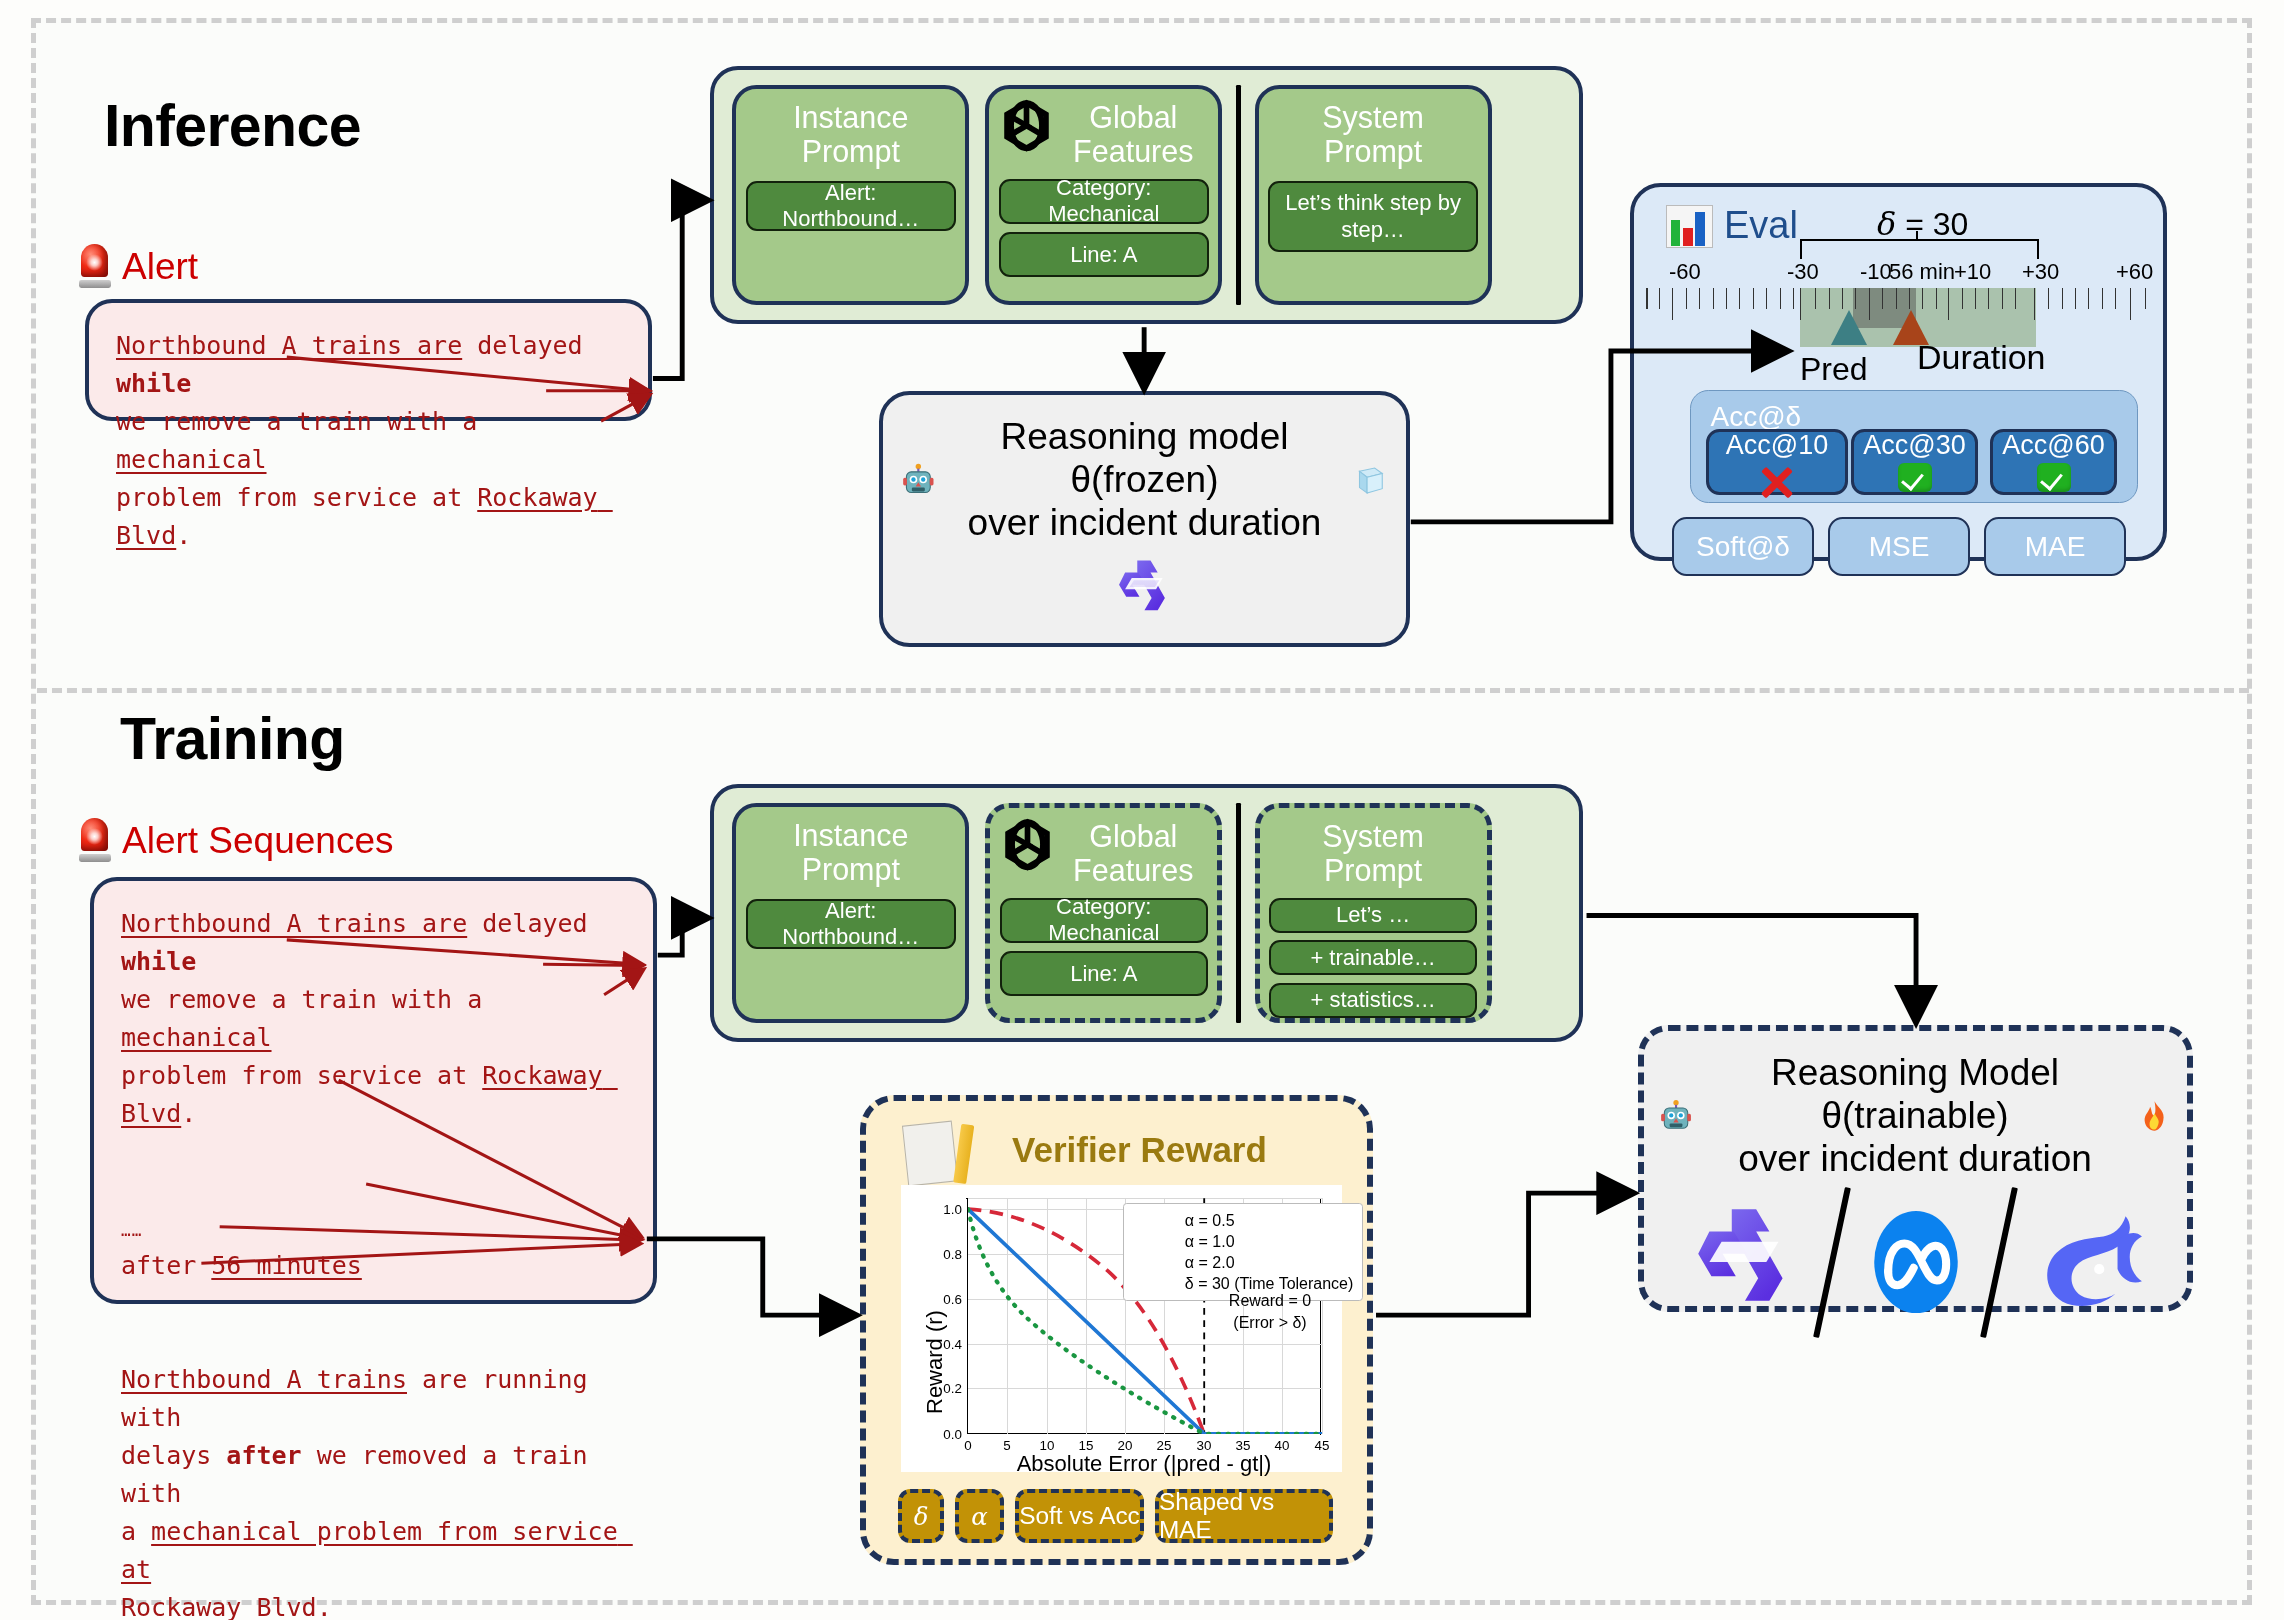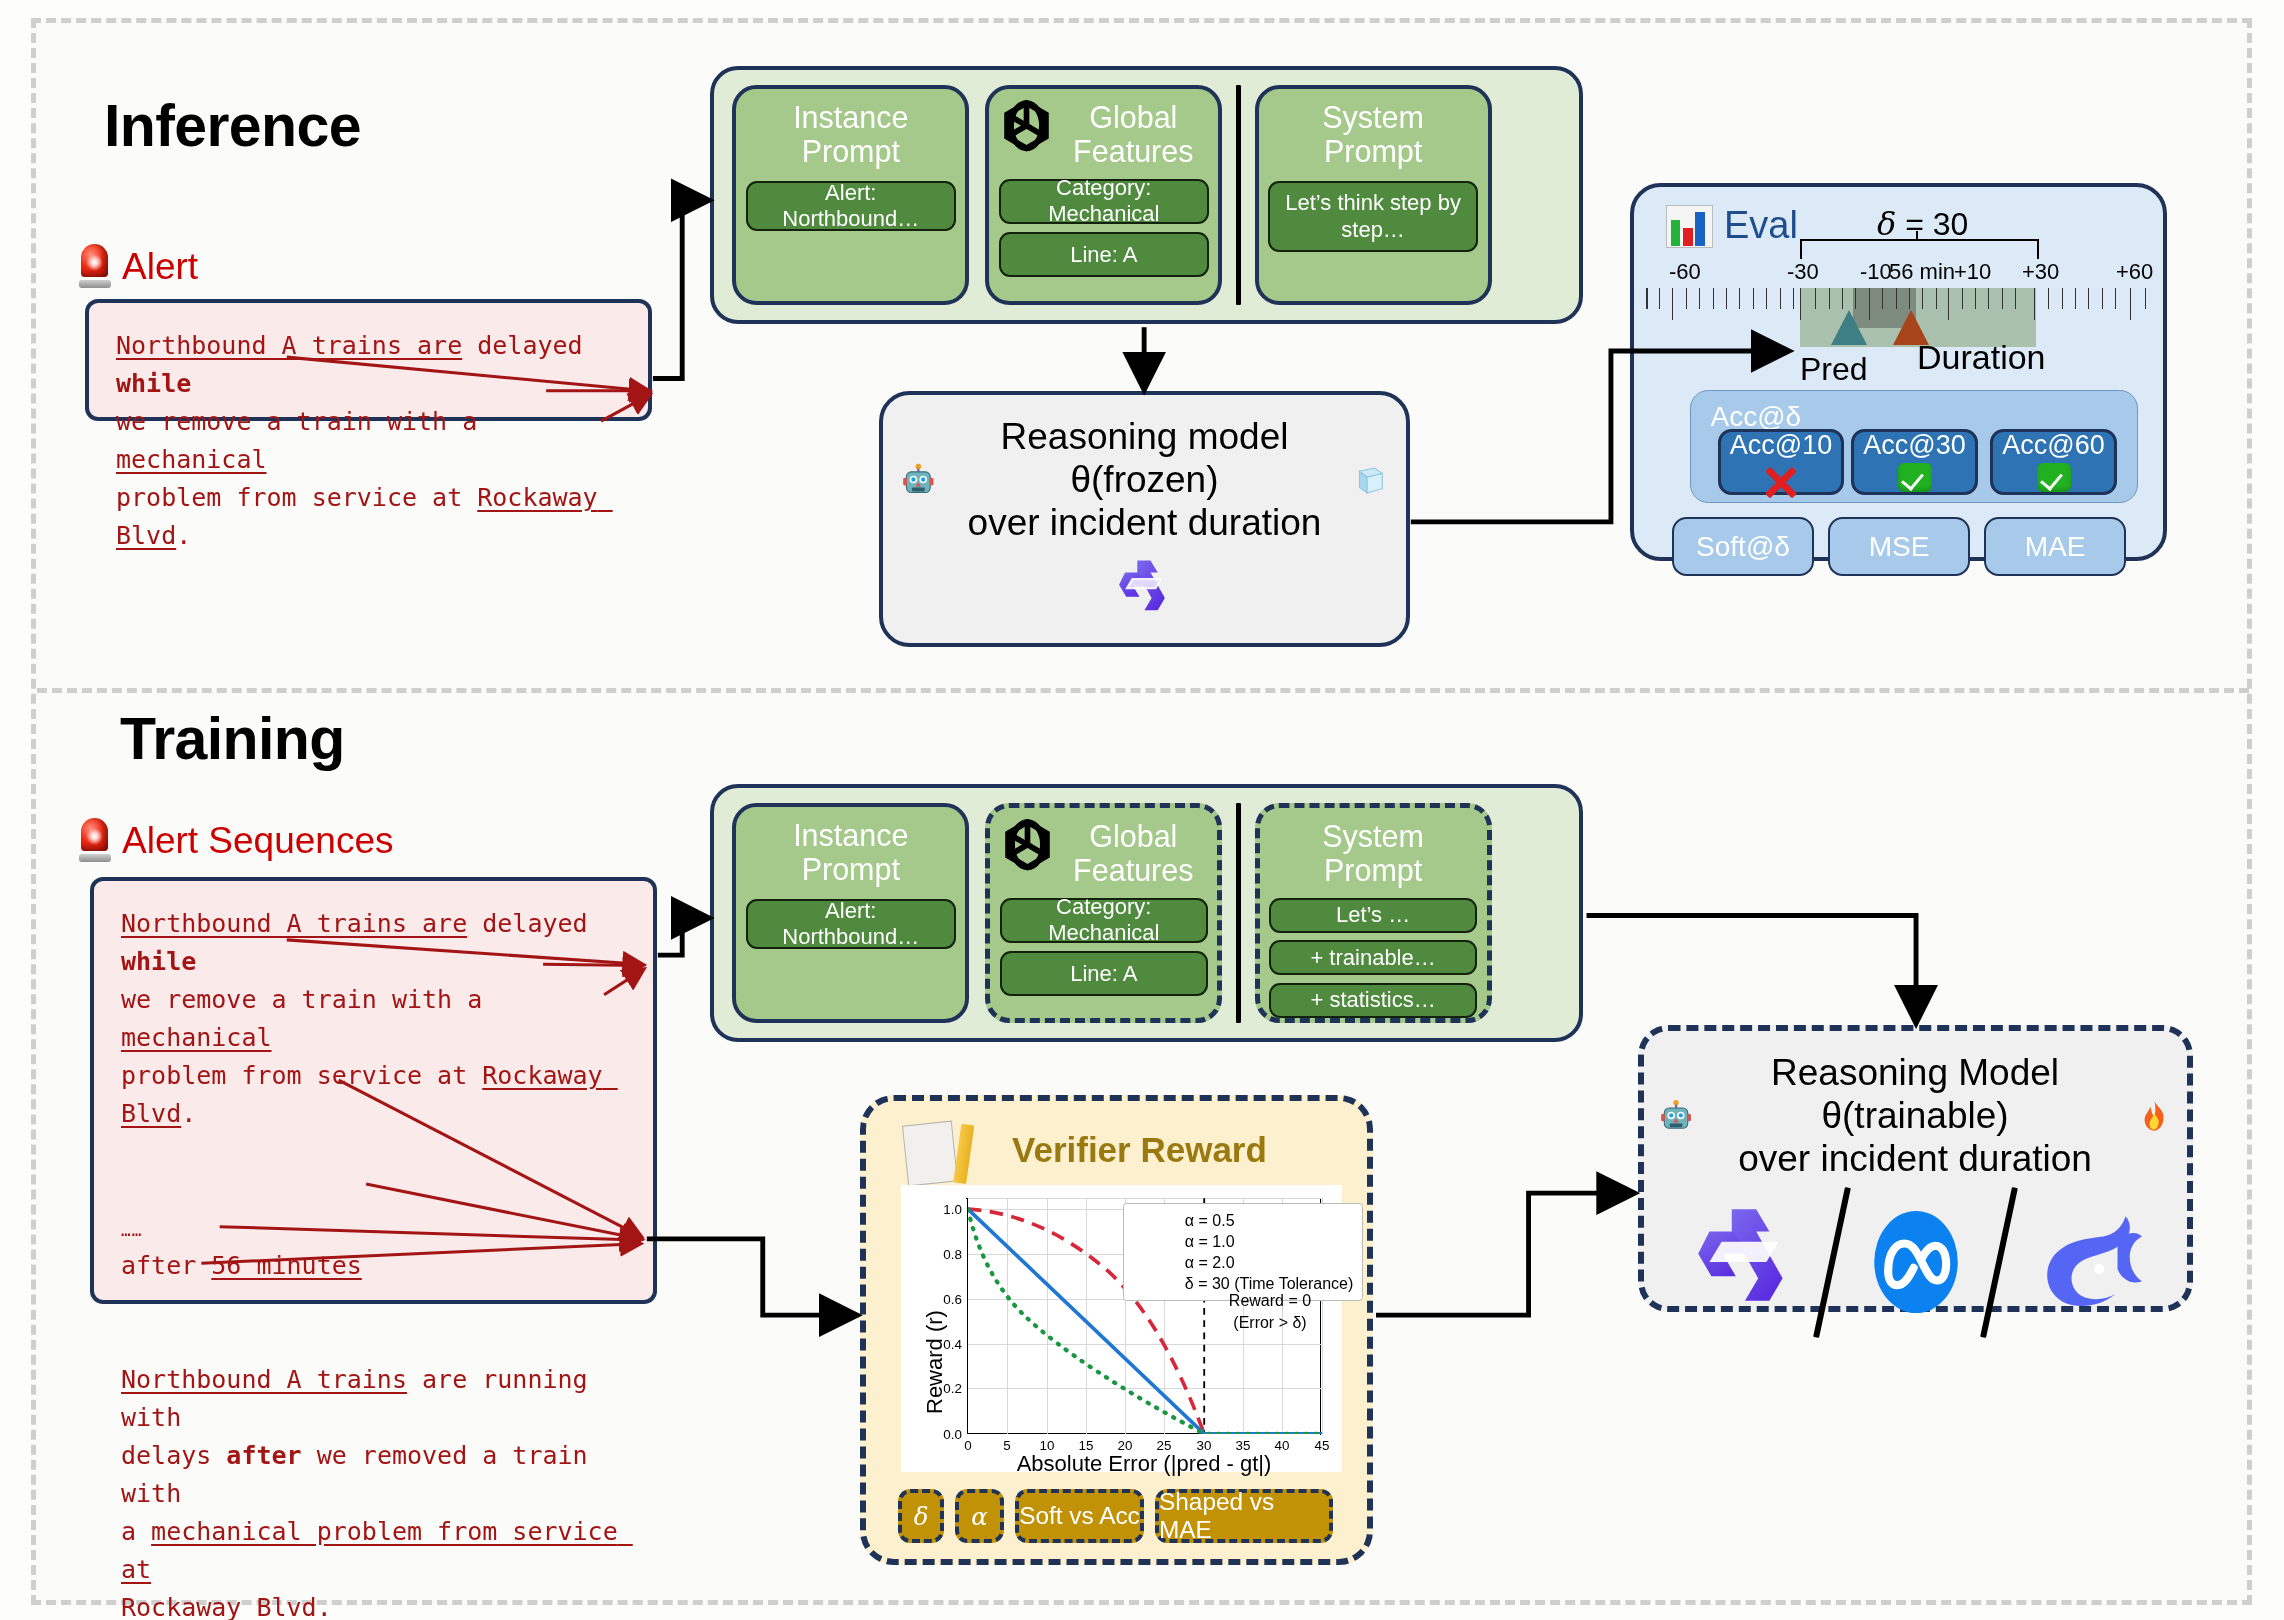--- a/index.html
+++ b/index.html
@@ -21,21 +21,21 @@
   .siren{width:32px;height:44px;position:relative;display:inline-block;}
   .siren .dome{position:absolute;left:2.4px;top:0;width:27px;height:33px;border-radius:13.4px 13.4px 3.7px 3.7px;
     background:radial-gradient(circle at 36% 32%,#ff8e7a 0%,#f02a14 45%,#b50d06 100%);
     box-shadow:inset -3.7px -2.4px 6.1px rgba(0,0,0,.35);}
   .siren .flash{position:absolute;left:7.3px;top:9.8px;width:17px;height:17px;border-radius:50%;
     background:radial-gradient(circle,#fff 0%,rgba(255,255,255,.75) 28%,rgba(255,255,255,0) 70%);}
   .siren .base{position:absolute;left:0;bottom:0;width:32px;height:8.5px;border-radius:2.4px;
     background:linear-gradient(#cfcfcf,#8e8e8e);}
 
   
-  .alert-box{position:absolute;background:#fbeaea;border:4.3px solid #1f3257;border-radius:13px;
+  .alert-box{position:absolute;background:#fbeaea;border:4.3px solid #1f3257;border-radius:27px;
      box-sizing:border-box;padding:24.4px 27px;}
   .alert-text{font-family:"DejaVu Sans Mono",monospace;color:#a31515;font-size:25px;line-height:1.52;white-space:pre-wrap;}
   .alert-text .u{text-decoration:underline;text-underline-offset:3.7px;}
   .alert-text .b{font-weight:bold;}
   .alert-text .dots{font-size:16px;letter-spacing:1.2px;}
 
   
   .prompt-panel{position:absolute;background:#e0ecd5;border:4.9px solid #1f3257;border-radius:28px;
      box-sizing:border-box;display:flex;align-items:stretch;padding:14.6px 18.3px;}
   .pcol{background:#a4c98a;border:4.3px solid #1f3257;border-radius:24.4px;box-sizing:border-box;
@@ -273,21 +273,21 @@
       </div>
       <div class="tri" style="left:188px;top:22px;border-bottom:35px solid #3d7f84;"></div>
       <div class="tri" style="left:250px;top:22px;border-bottom:35px solid #a8441a;"></div>
     </div>
 
     <div class="predlbl" style="left:166px;top:164px;">Pred</div>
     <div class="durlbl" style="left:239px;top:151px;margin-left:44px;">Duration</div>
 
     <div class="accgroup" style="left:56px;top:203px;width:448px;height:113px;">
       <div class="glabel">Acc@δ</div>
-      <div class="accbox" style="left:27px;top:38px;width:126px;height:66px;text-align:right;">
+      <div class="accbox" style="left:15px;top:38px;width:142px;height:66px;text-align:right;">
         <div class="lab">Acc@10</div>
         <div class="xmark">
             <span></span>
             <span></span>
           </div>
       </div>
       <div class="accbox" style="left:160px;top:38px;width:127px;height:66px;">
         <div class="lab">Acc@30</div>
         <div class="ckmark"></div>
       </div>

